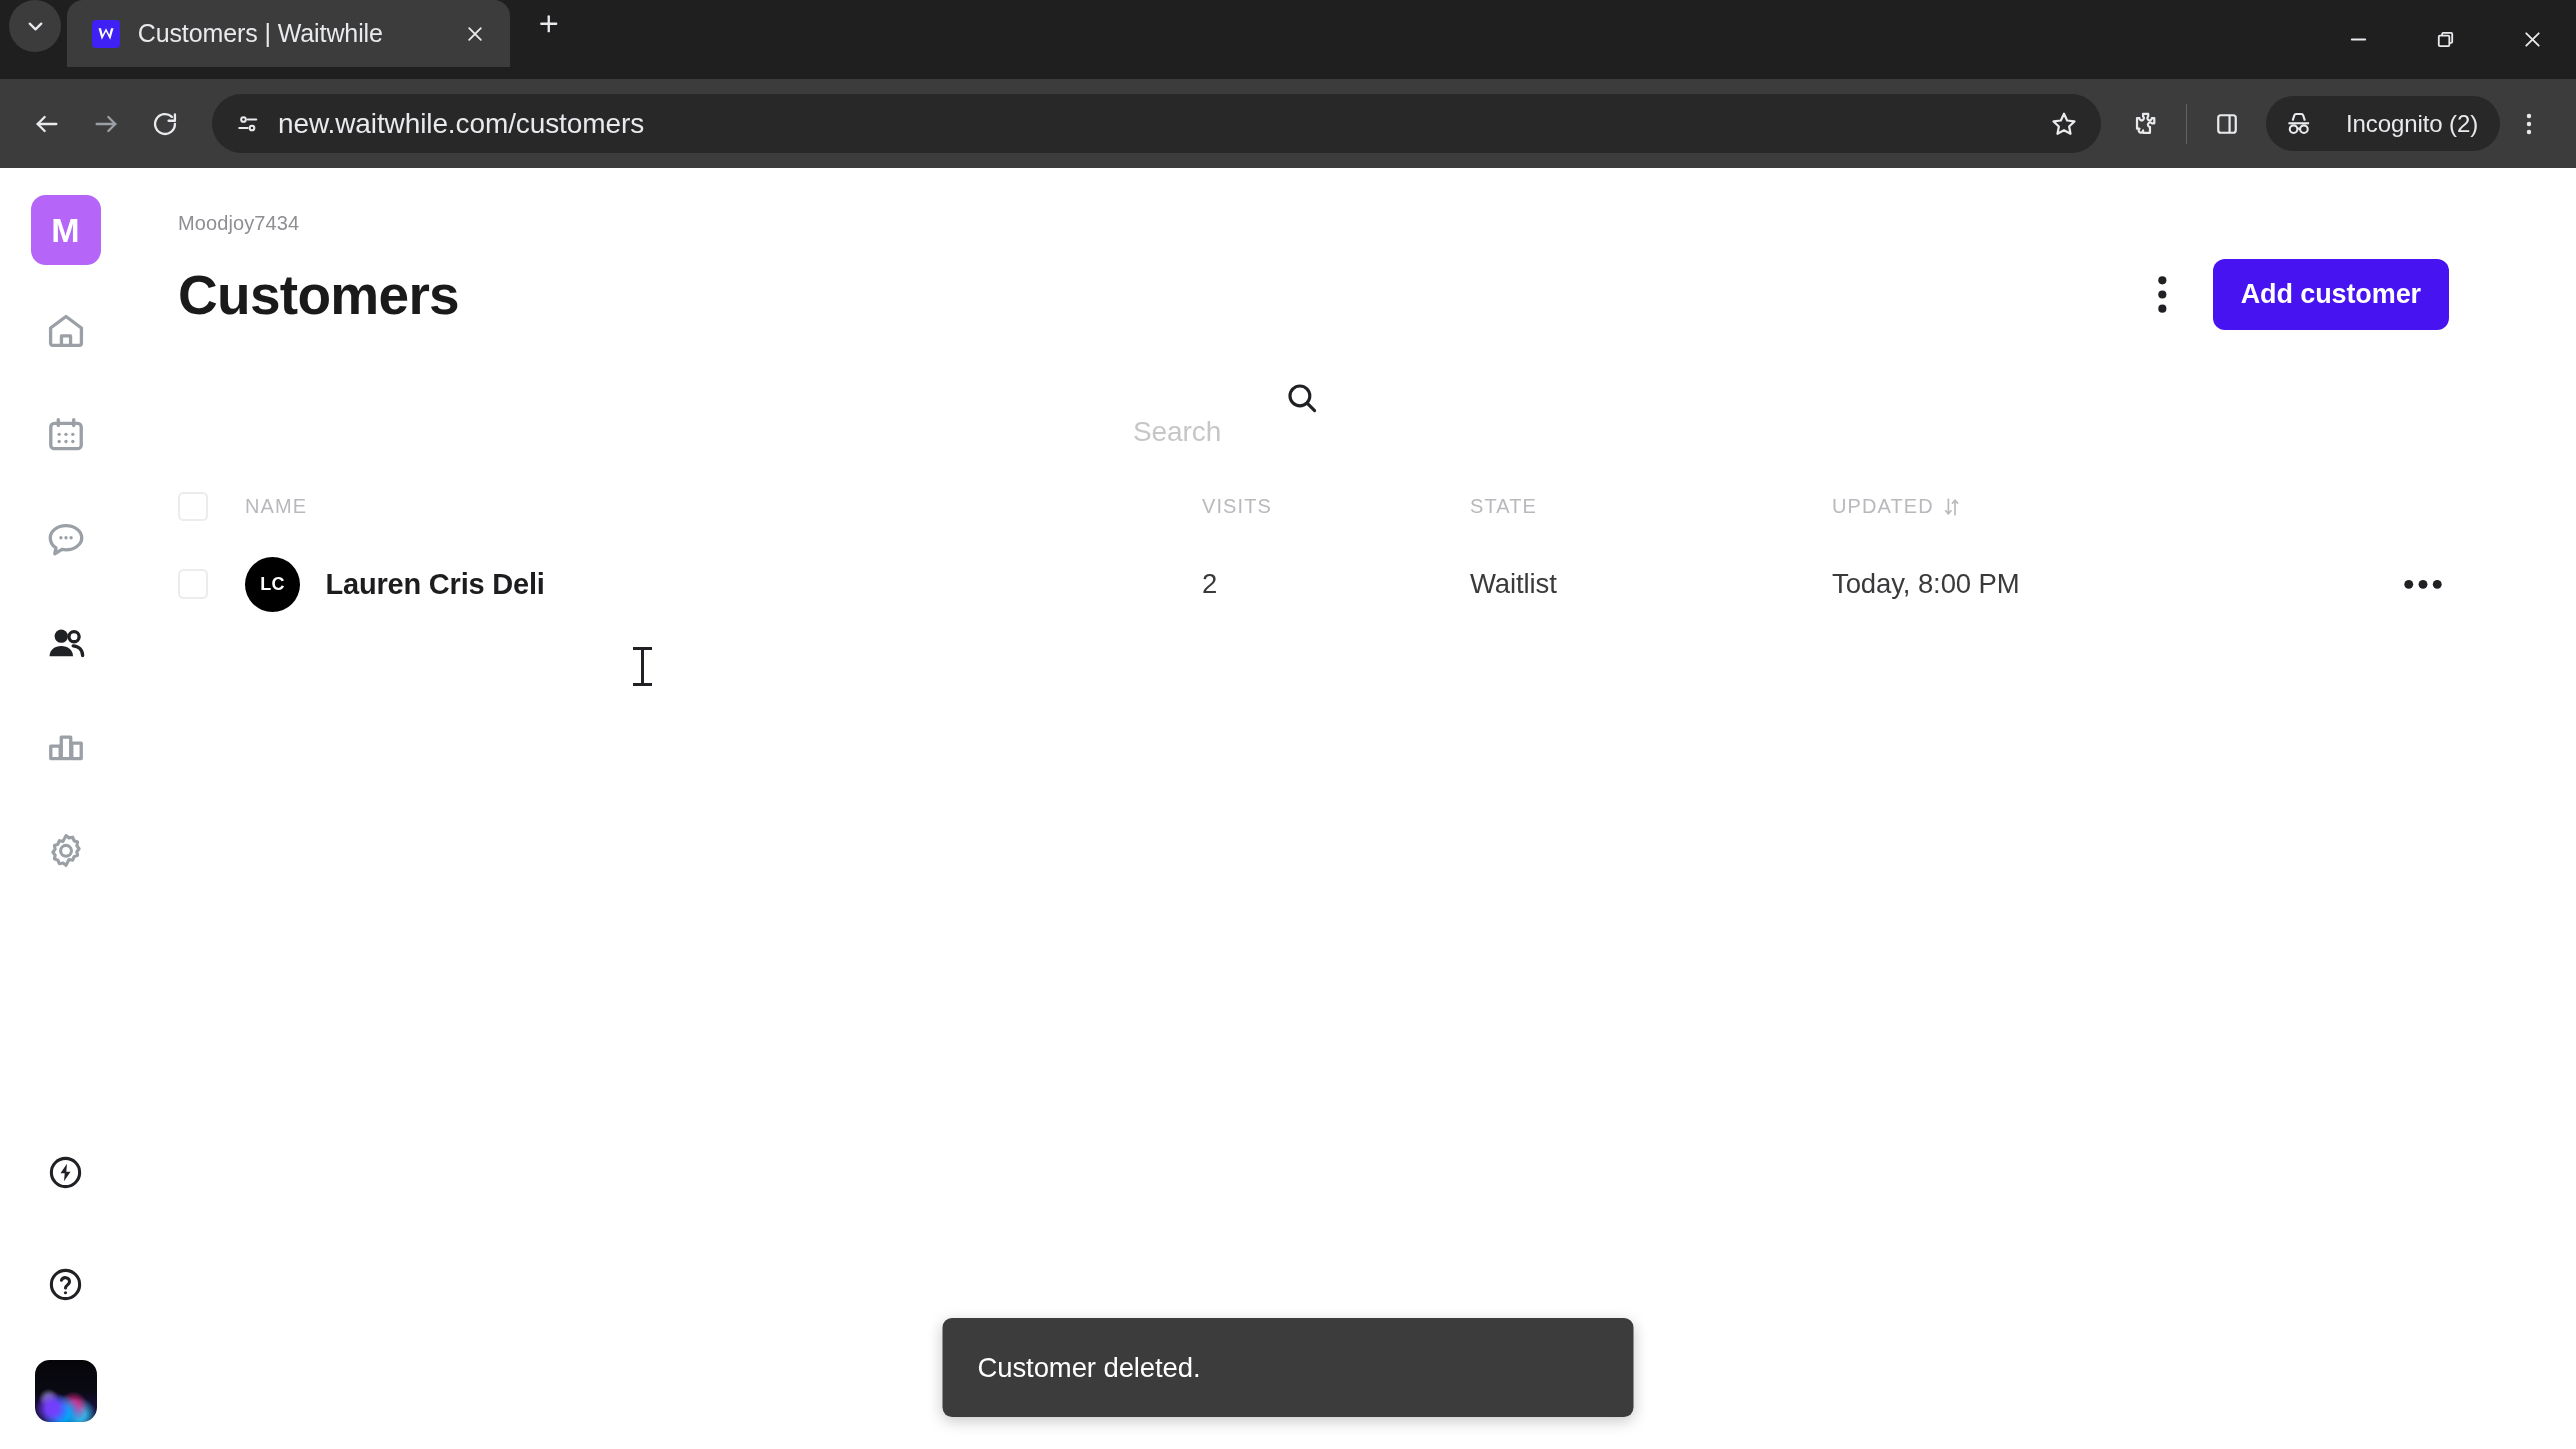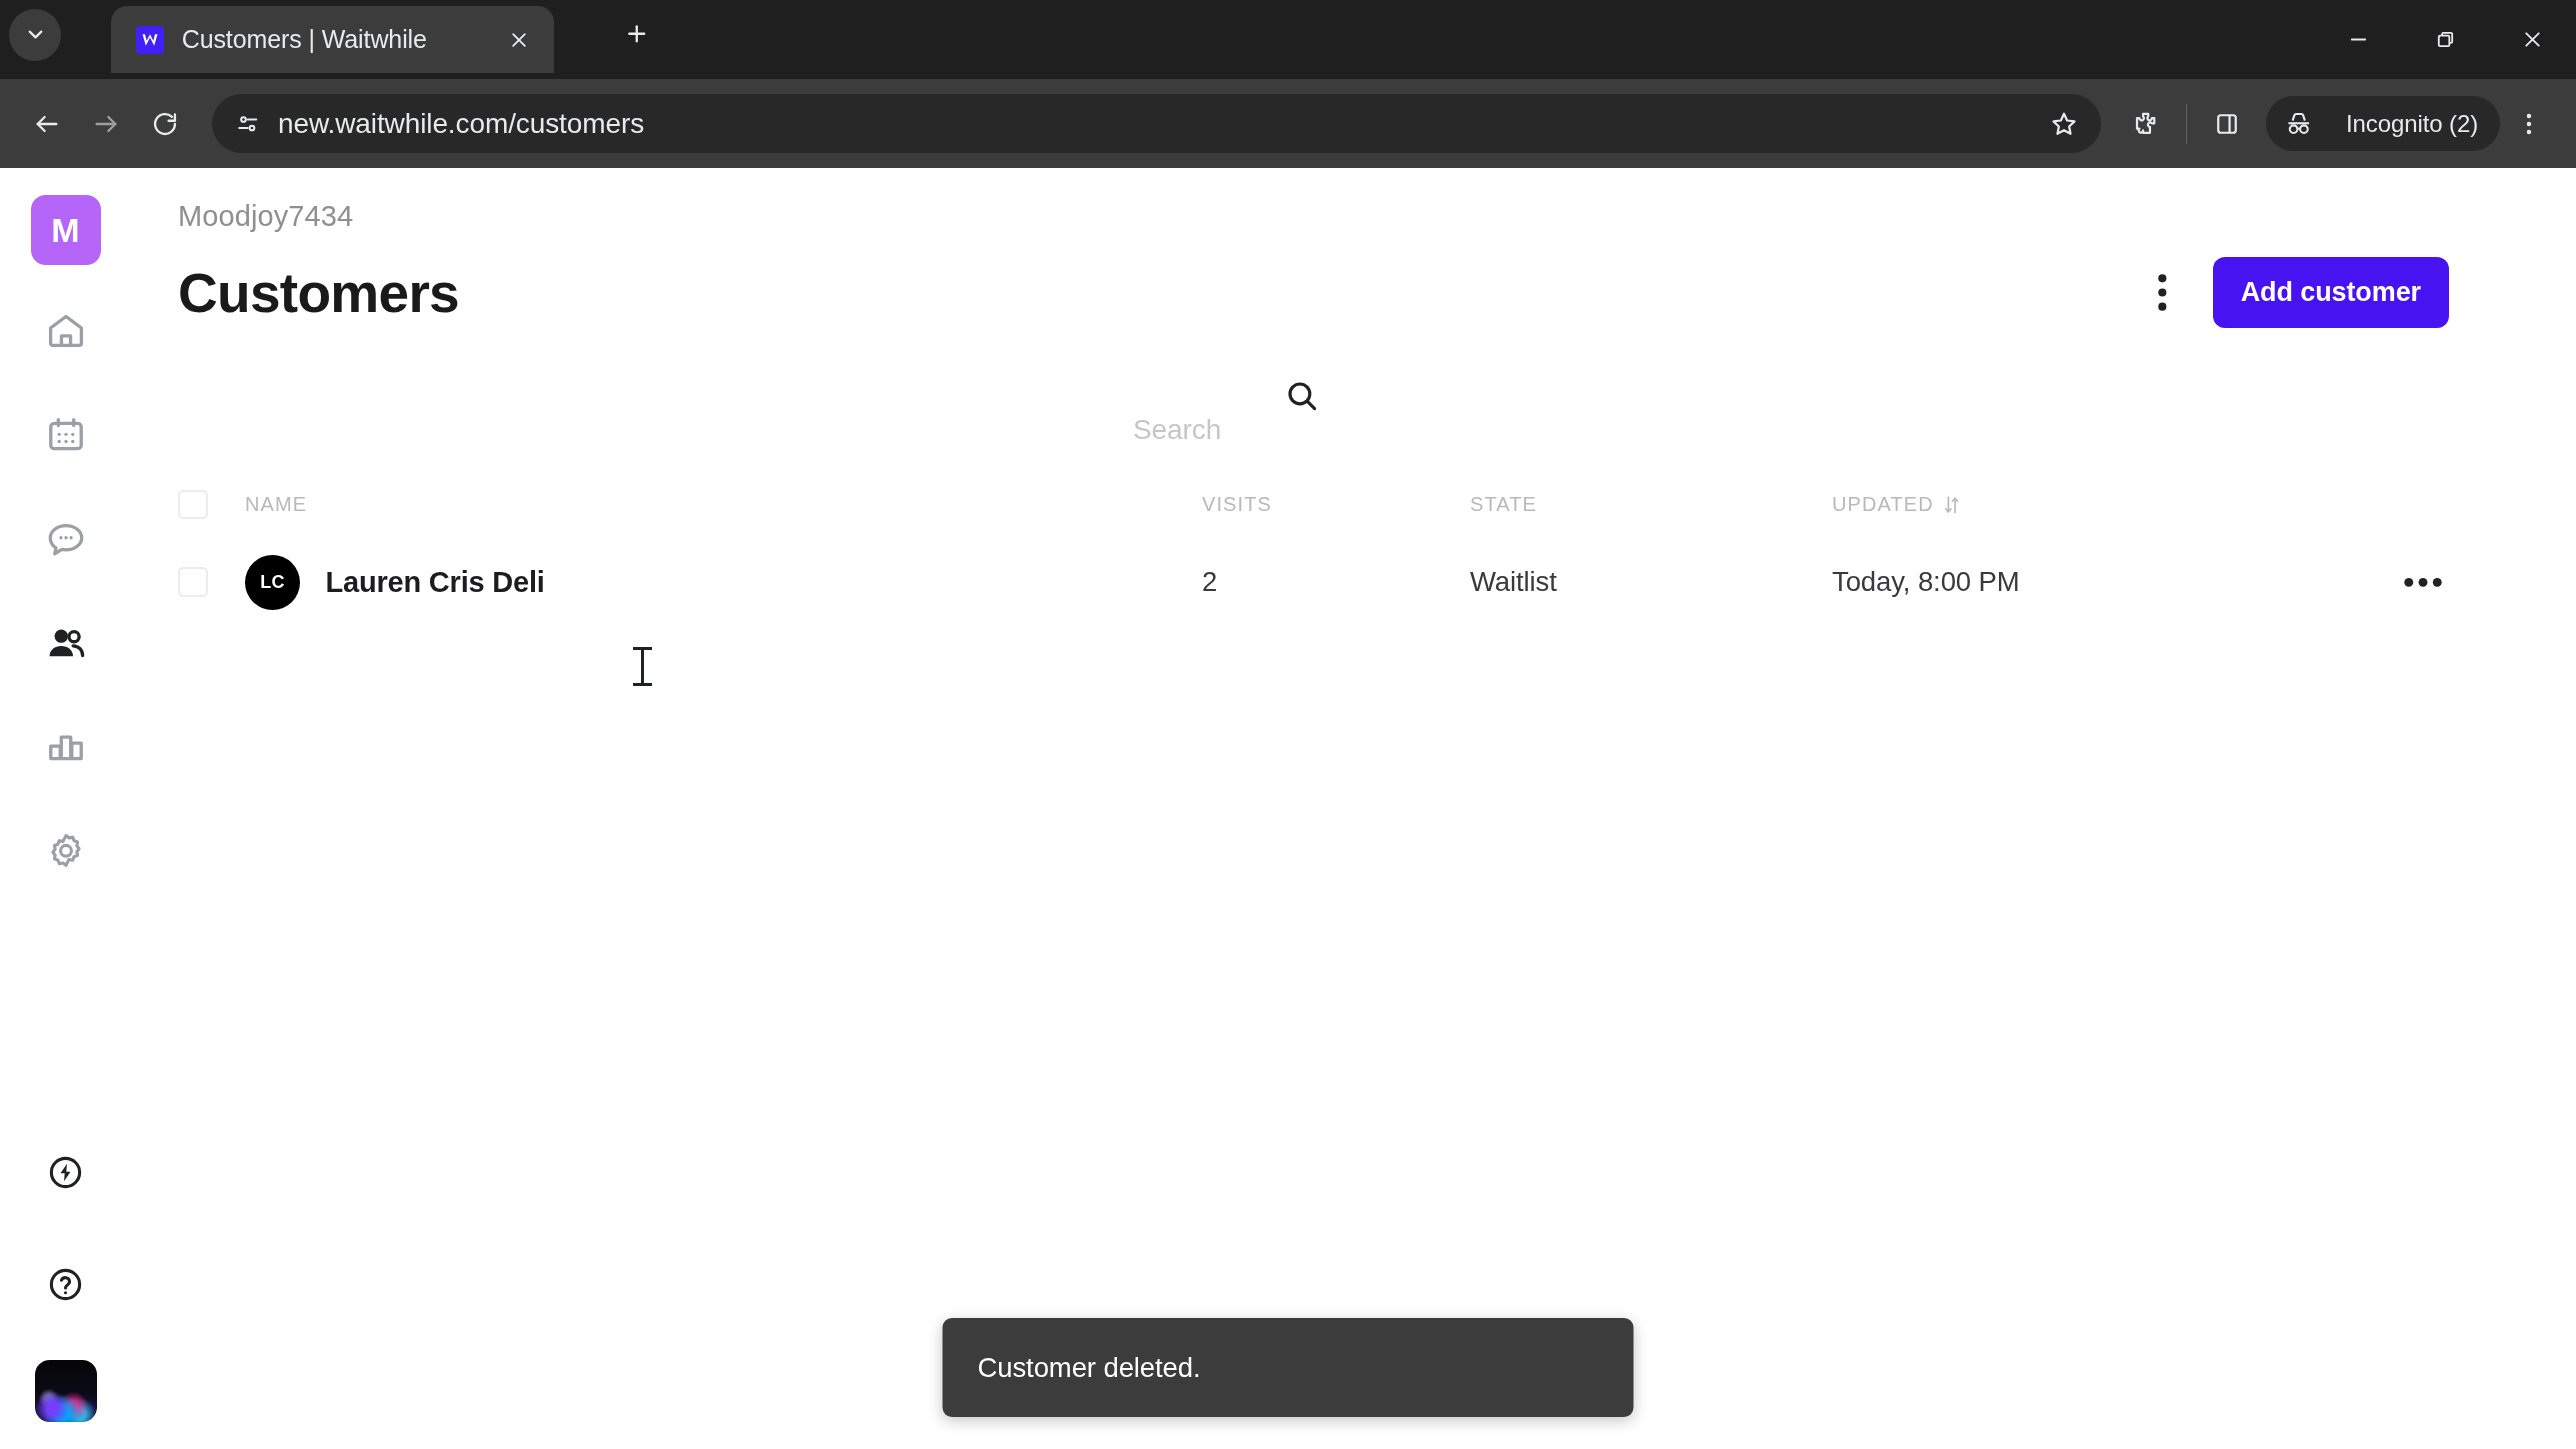--- a/index.html
+++ b/index.html
@@ -10,24 +10,23 @@
     overflow: hidden;
   }
 
   
   .browser { width: 2576px; height: 1449px; display: flex; flex-direction: column; }
 
   .tabstrip {
     height: 79px;
     background: #1f1f1f;
     display: flex;
-    align-items: center;
+    align-items: flex-start;
     position: relative;
     flex: none;
-    gap: 44px;
   }
 
   .tab-search-btn {
     width: 52px; height: 52px;
     margin: 0 5.4px 9.4px 9.4px;
     background: #3c3c3c;
     border-radius: 670px;
     display: flex; align-items: center; justify-content: center;
     flex: none;
   }
@@ -225,22 +224,22 @@
 
   .main {
     flex: 1;
     min-width: 0;
     padding: 0 127px 0 47px;
     position: relative;
   }
 
   .org-name {
     color: #8e8e93;
-    font-size: 29px;
-    margin-top: 32px;
+    font-size: 20px;
+    margin-top: 44px;
     letter-spacing: 0.1px;
   }
 
   .page-head {
     display: flex;
     align-items: center;
     margin-top: 24px;
   }
   .page-title {
     font-size: 55px;

